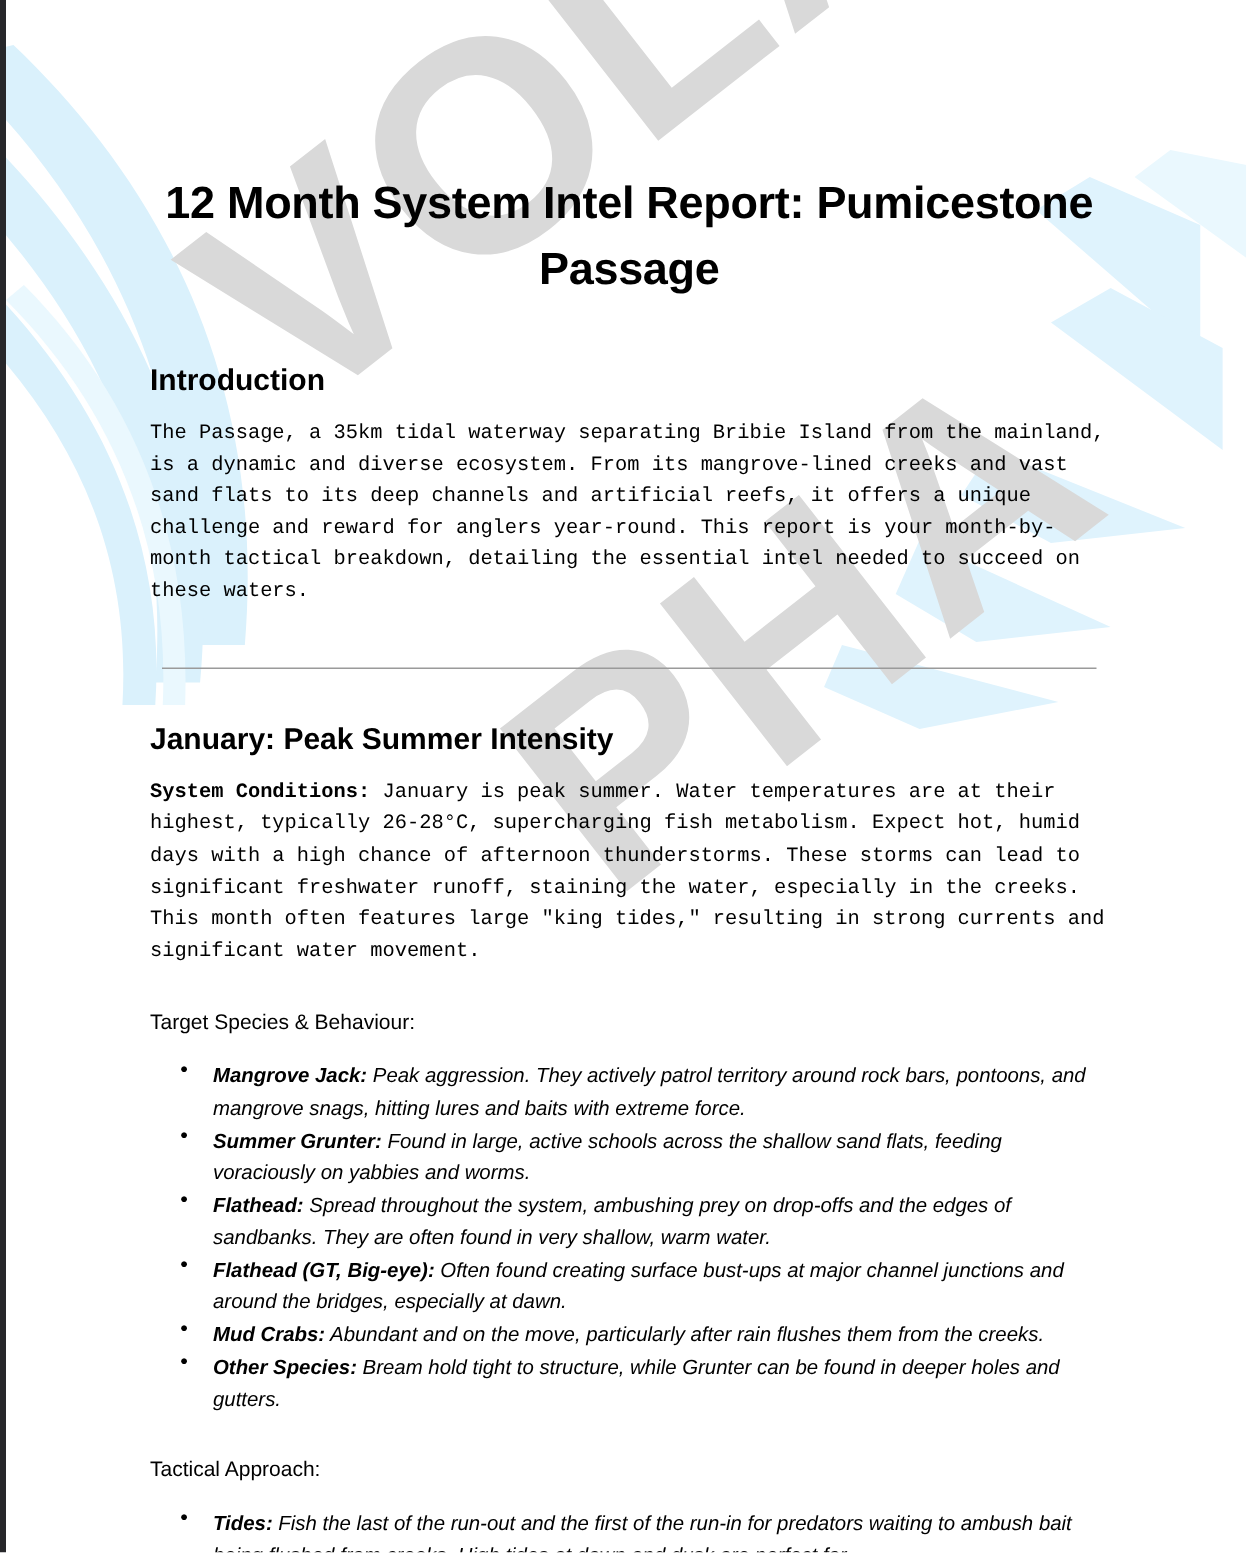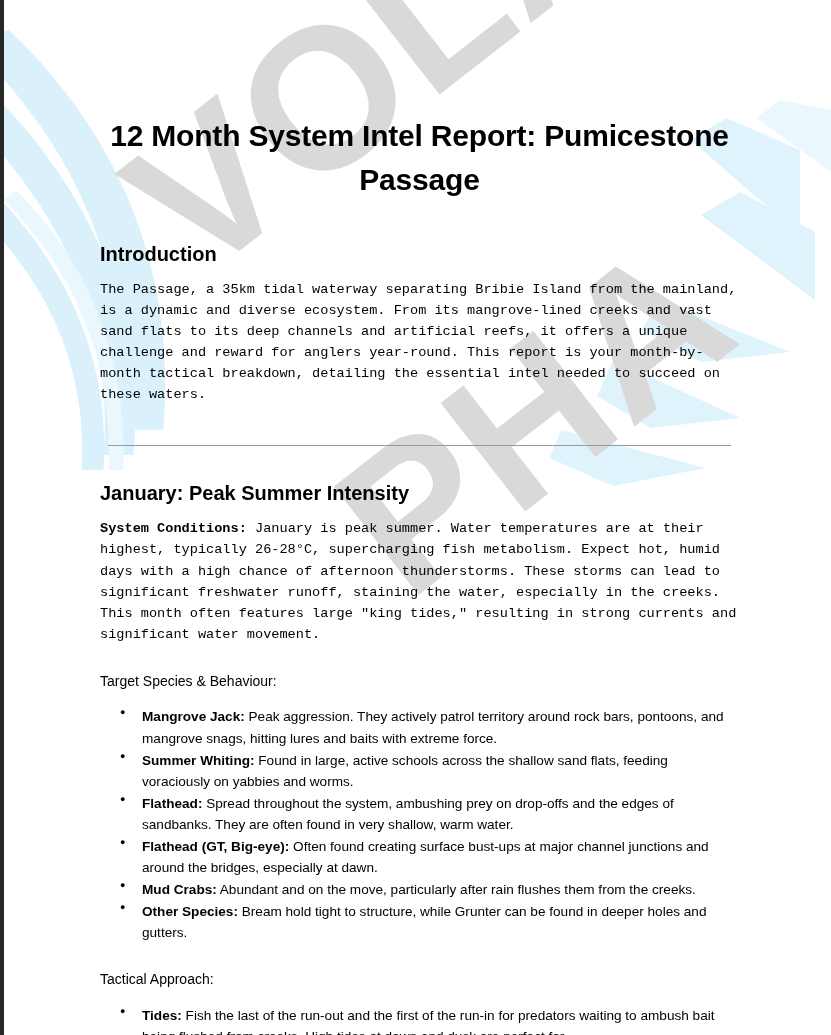--- a/index.html
+++ b/index.html
@@ -113,20 +113,21 @@
     border-top: 1px solid #9a9a9a;
     margin: 40px 8px 0 8px;
   }
 
   .month-block { margin-top: 34px; }
 
   ul.species-list {
     margin: 14px 0 0 0;
     padding-left: 42px;
     list-style: none;
+    font-style: italic;
   }
   ul.species-list > li {
     position: relative;
     font-size: 13.6px;
     line-height: 1.55;
     margin: 0 0 1px 0;
     padding-left: 0;
   }
   ul.species-list > li::before {
     content: "\25CF";
@@ -186,21 +187,21 @@
         <span class="term">System Conditions:</span><span> January is peak summer. Water temperatures are at their highest, typically 26-28°C, supercharging fish metabolism. Expect hot, humid days with a high chance of afternoon thunderstorms. These storms can lead to significant freshwater runoff, staining the water, especially in the creeks. This month often features large "king tides," resulting in strong currents and significant water movement.</span>
       </p>
 
       <p class="lead-in">Target Species &amp; Behaviour:</p>
 
       <ul class="species-list">
         <li>
           <span class="term">Mangrove Jack:</span><span> Peak aggression. They actively patrol territory around rock bars, pontoons, and mangrove snags, hitting lures and baits with extreme force.</span>
         </li>
         <li>
-          <span class="term">Summer Whiting:</span><span> Found in large, active schools across the shallow sand flats, feeding voraciously on yabbies and worms.</span>
+          <span class="term">Summer Grunter:</span><span> Found in large, active schools across the shallow sand flats, feeding voraciously on yabbies and worms.</span>
         </li>
         <li>
           <span class="term">Flathead:</span><span> Spread throughout the system, ambushing prey on drop-offs and the edges of sandbanks. They are often found in very shallow, warm water.</span>
         </li>
         <li>
           <span class="term">Flathead (GT, Big-eye):</span><span> Often found creating surface bust-ups at major channel junctions and around the bridges, especially at dawn.</span>
         </li>
         <li>
           <span class="term">Mud Crabs:</span><span> Abundant and on the move, particularly after rain flushes them from the creeks.</span>
         </li>

